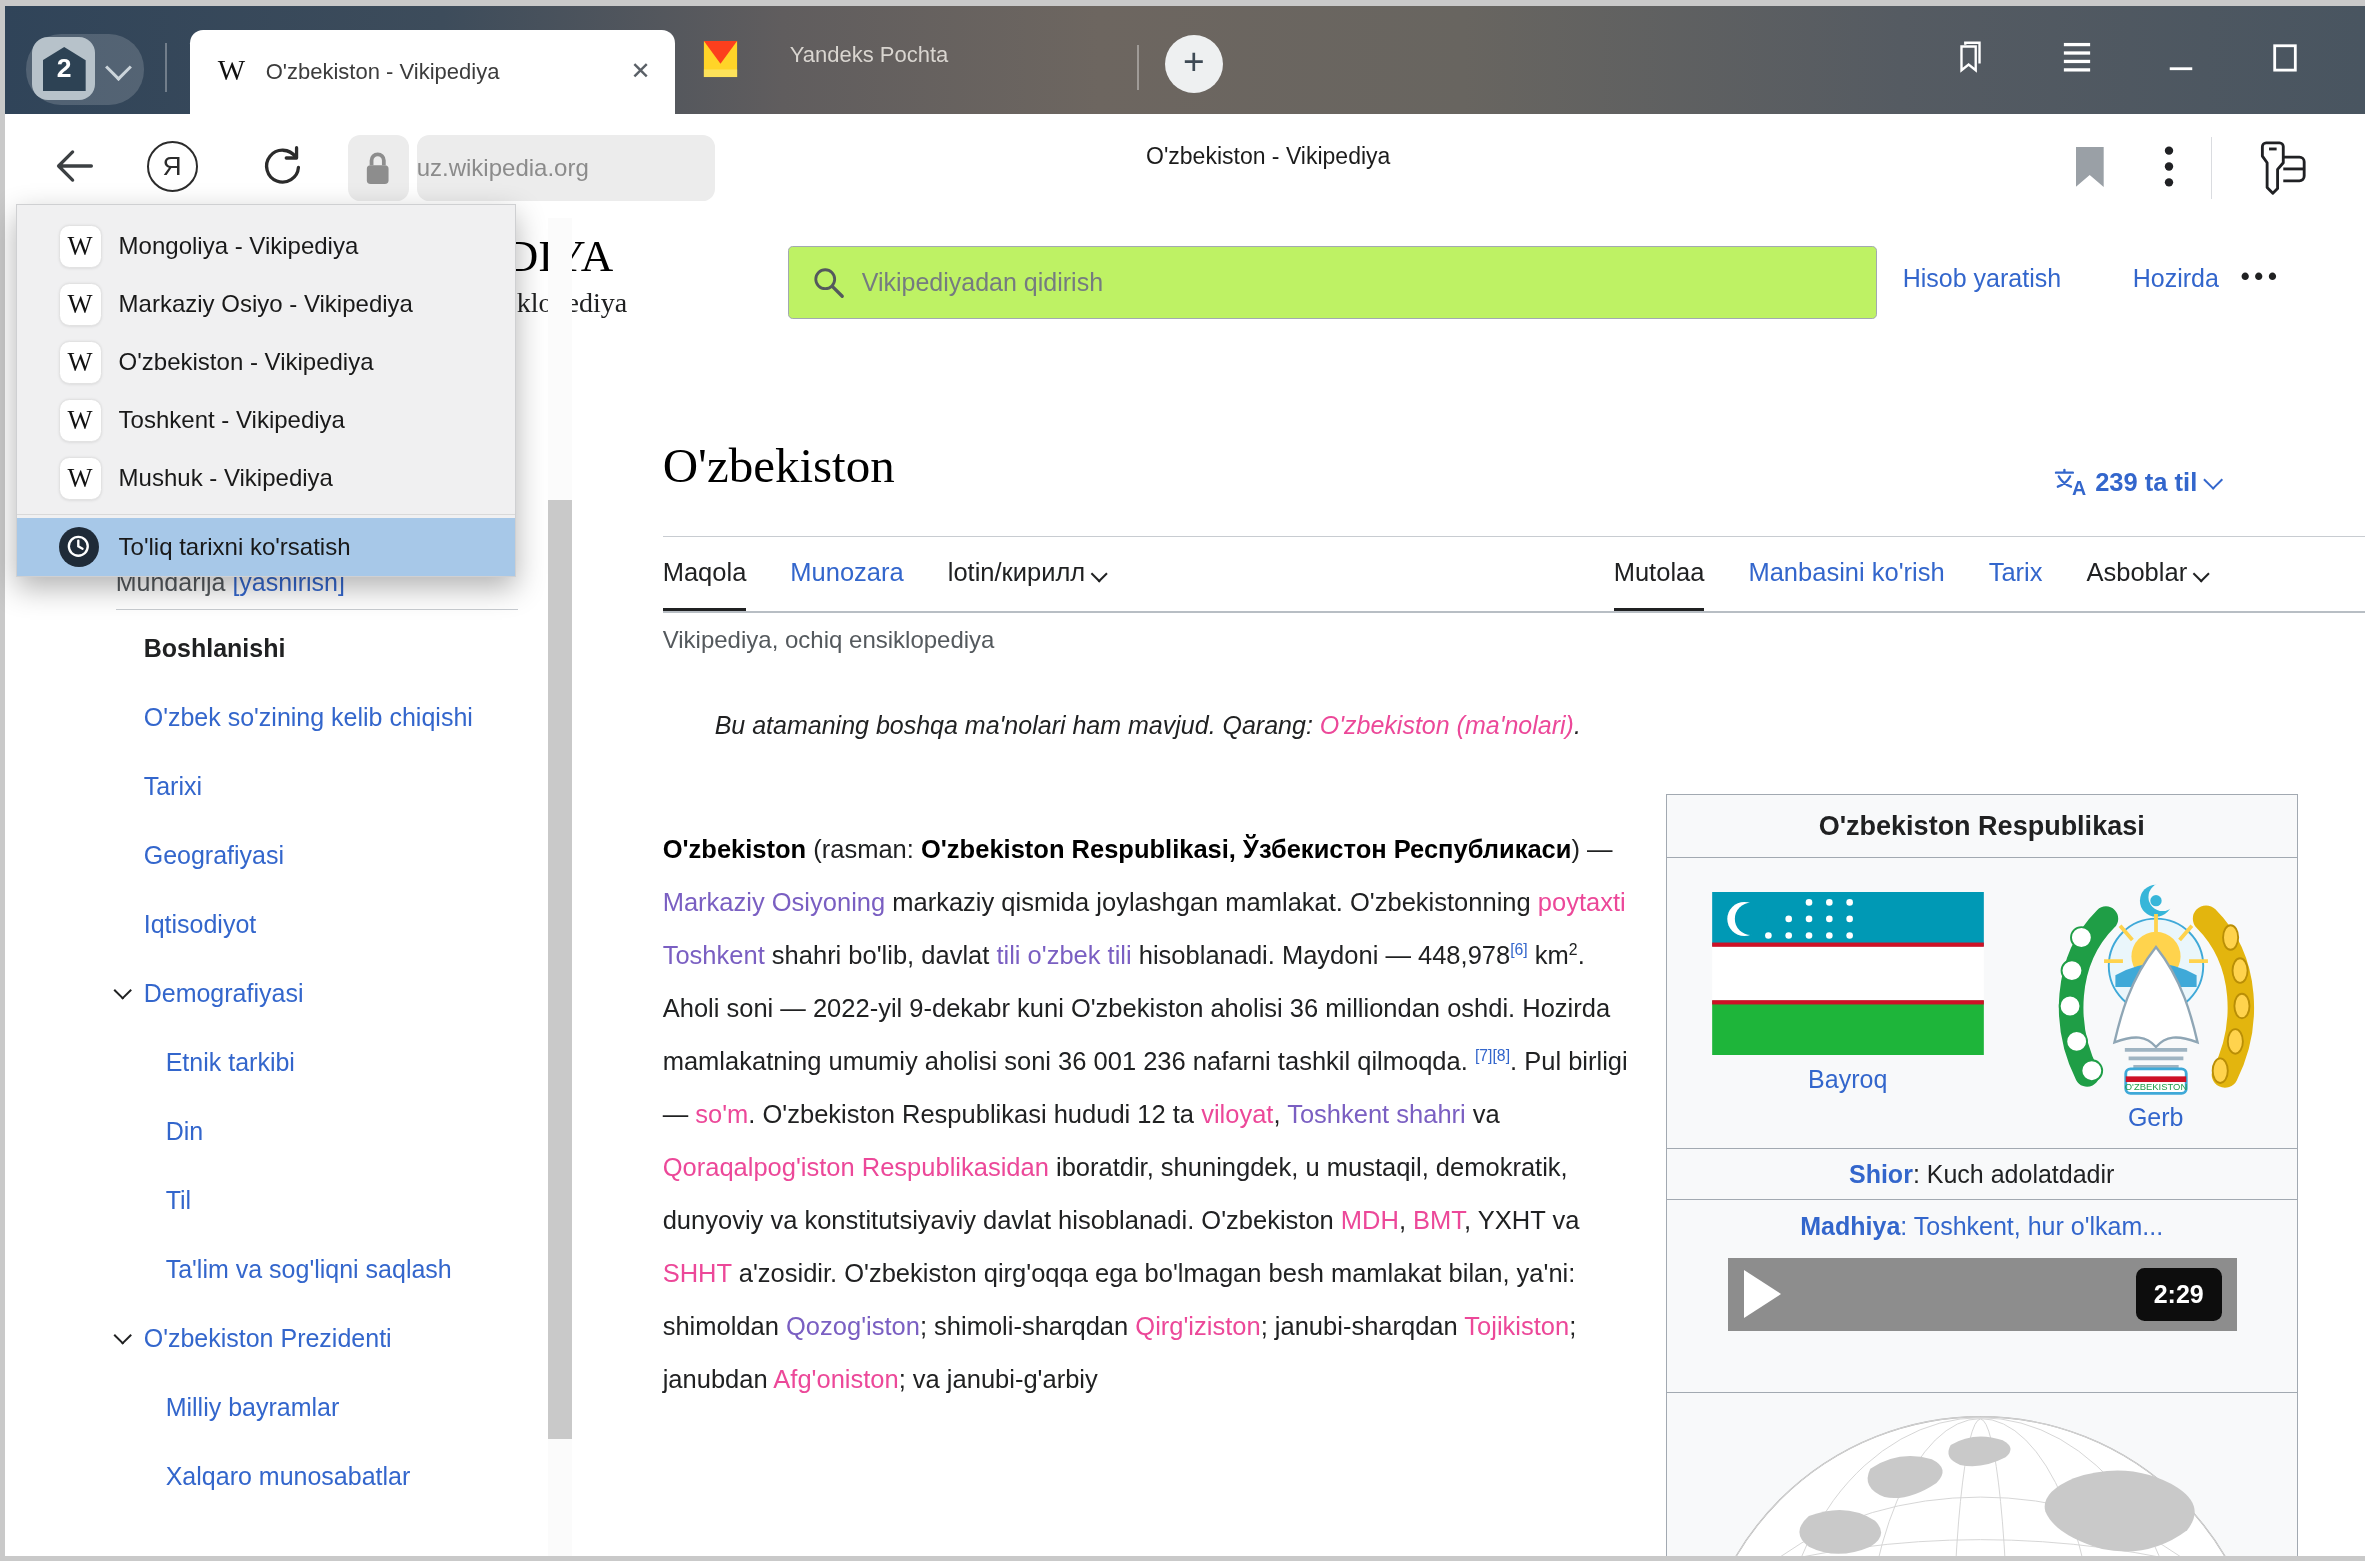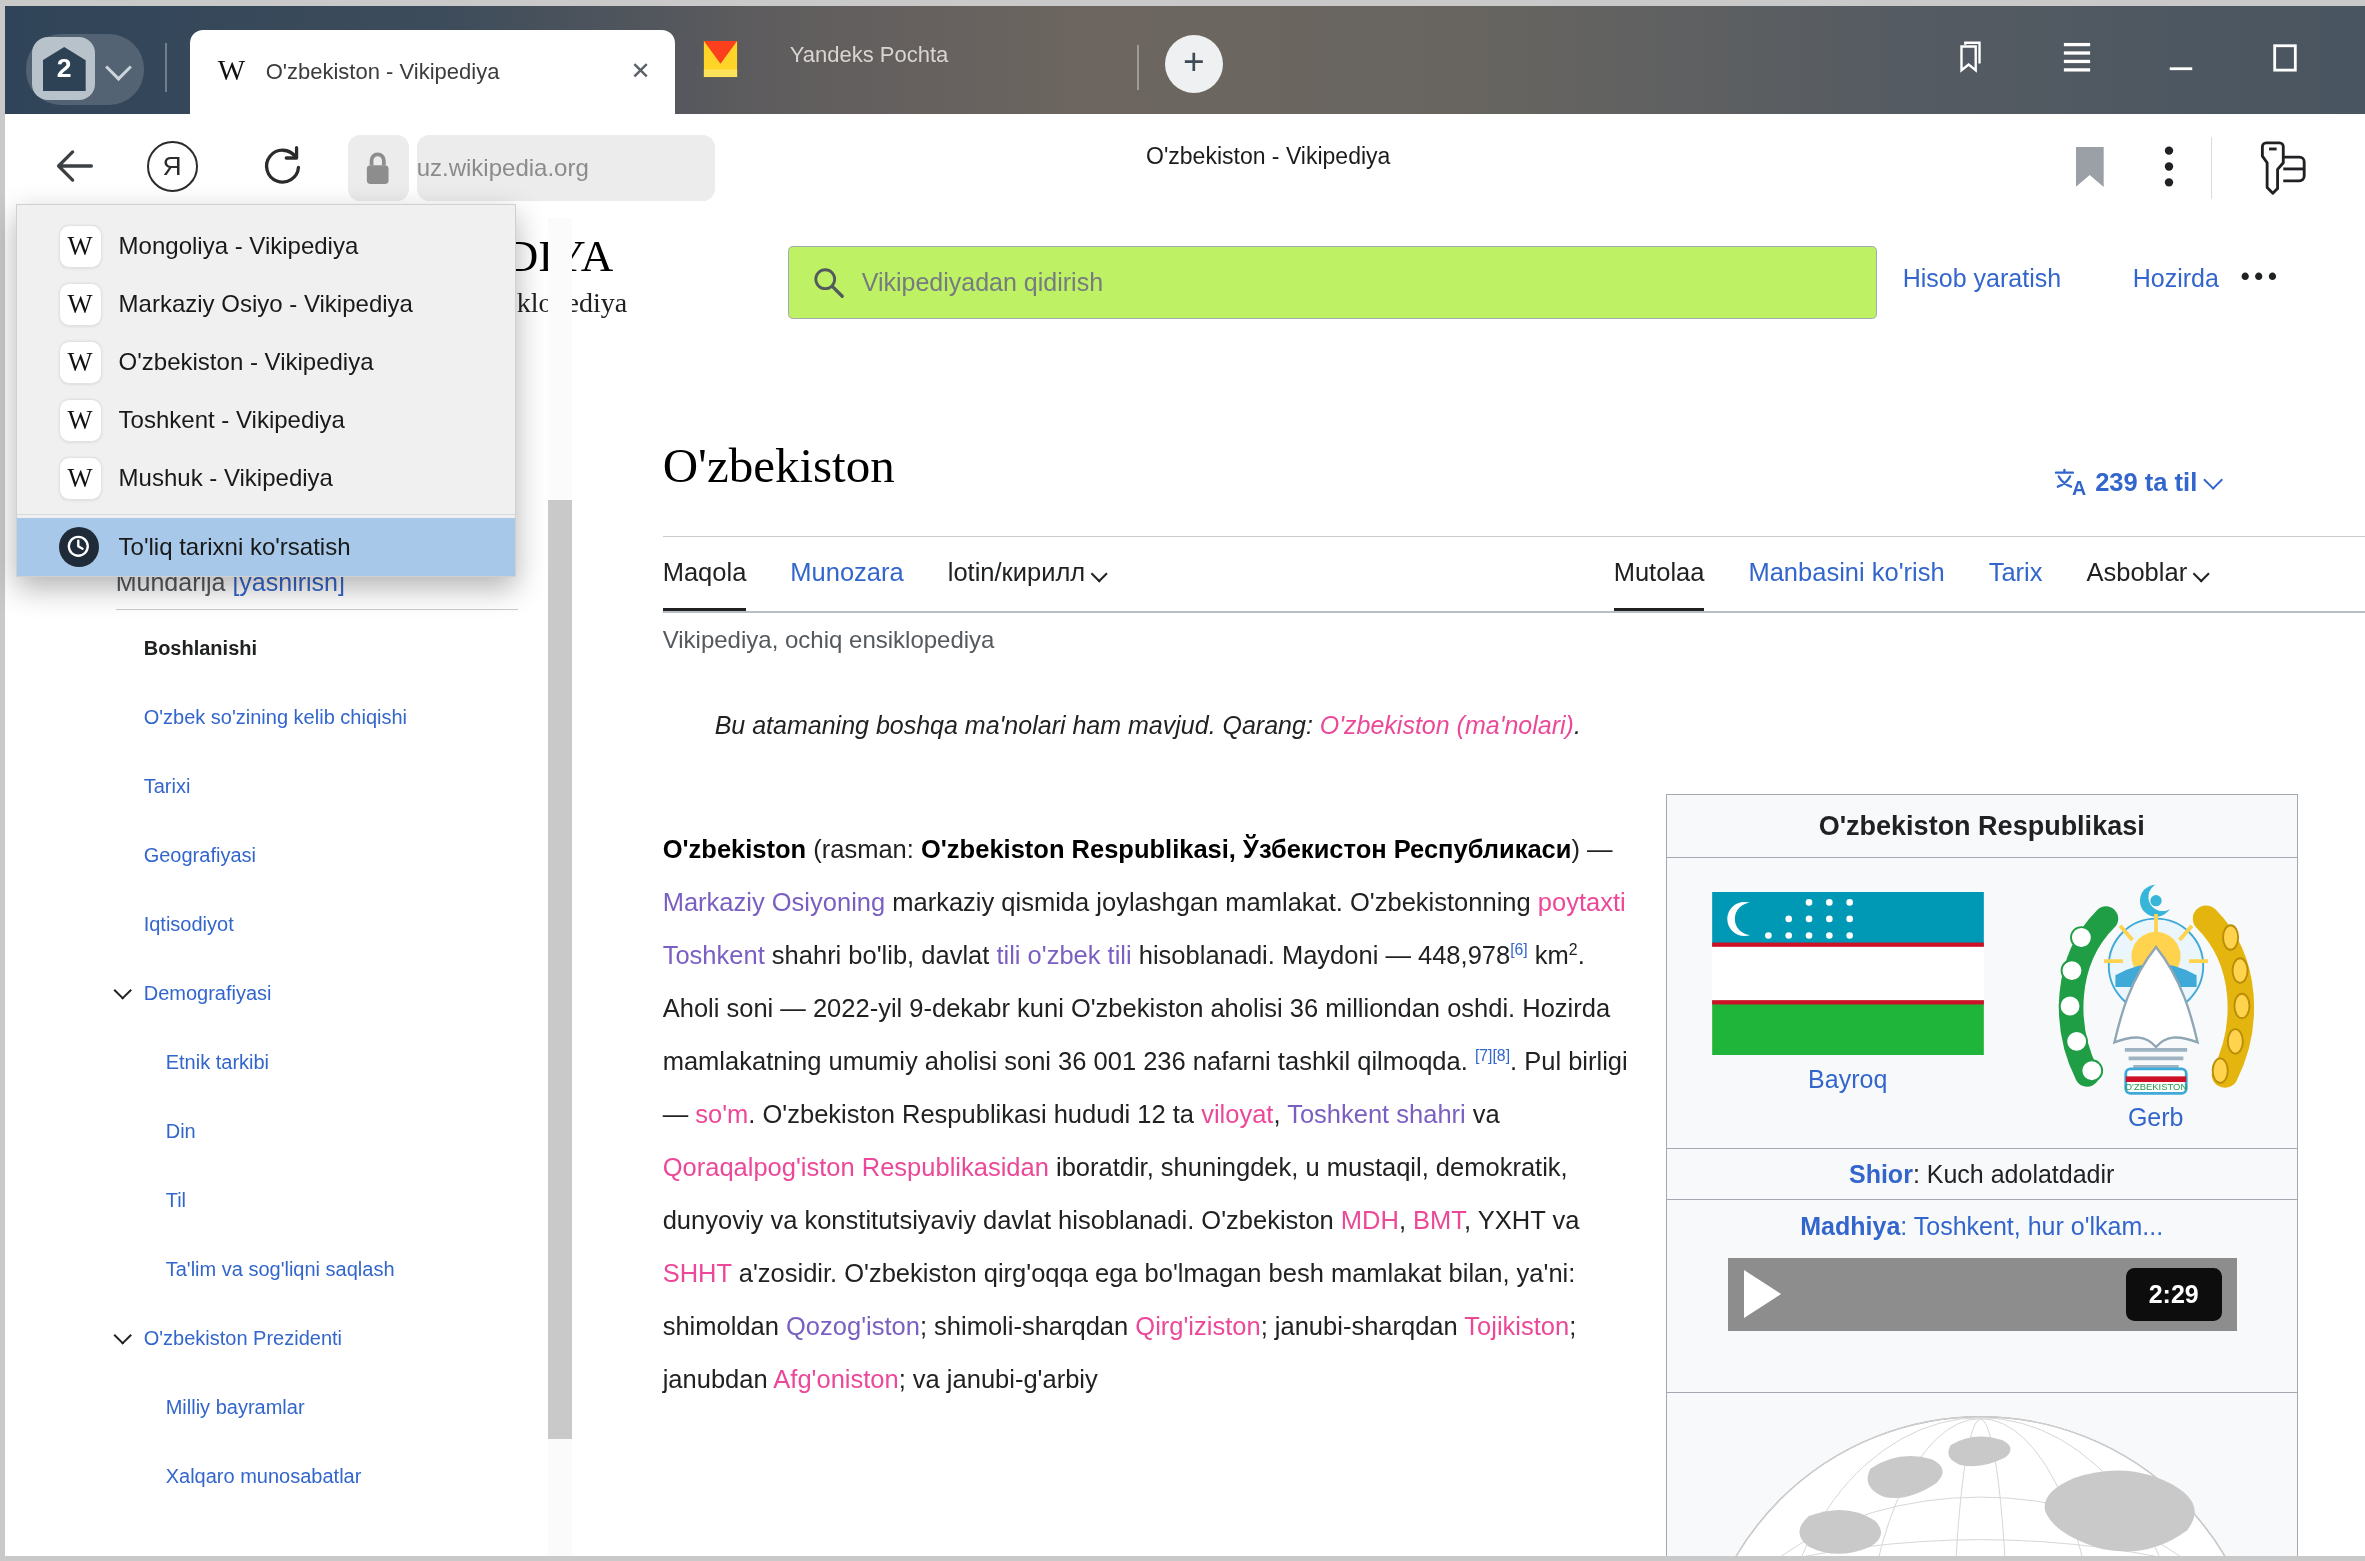--- a/index.html
+++ b/index.html
@@ -68,21 +68,21 @@
   #para{left:658px;top:605px;width:982px;font-size:25.5px;color:#202122;line-height:53px;text-align:left;}
   .seg-p{color:#202122;} .seg-b{font-weight:bold;color:#000;}
   .seg-a{color:#ec4899;margin-top:12px;} .seg-v{color:#7a5fc2;}
   sup{font-size:62%;line-height:0;} .seg-supa{color:#3366cc;} .seg-supp{color:#202122;}
 
   
   #toc{left:111px;top:350px;width:416px;}
   #toc-head{font-size:25px;color:#54595d;margin-bottom:12.3px;}
   #toc-head .show{color:#3366cc;}
   #toc-div{width:402px;height:0.9px;background:#c8ccd1;margin-bottom:17px;}
-  .sb-item{position:relative;font-size:20px;line-height:42px;color:#3366cc;margin-bottom:27px;padding-left:28px;}
+  .sb-item{position:relative;font-size:25px;line-height:42px;color:#3366cc;margin-bottom:27px;padding-left:28px;}
   .sb-item.t-bold{color:#202122;font-weight:bold;}
   .sb-item.indent{padding-left:50px;}
   .sb-item .sb-chev{display:none;position:absolute;left:0px;top:12.3px;width:11.4px;height:11.4px;border-right:2.8px solid #202122;border-bottom:2.8px solid #202122;transform:rotate(45deg);}
   .sb-item.has-chev .sb-chev{display:block;}
 
   
   #sb-scroll{left:543px;top:0;width:24.6px;height:1338px;background:#fbfbfb;}
   #sb-thumb{left:0;top:282px;width:24.6px;height:939px;background:#c9c9c9;}
 
   
@@ -105,21 +105,21 @@
   #ib-flag-lbl{position:absolute;left:45px;top:207px;width:272px;text-align:center;color:#3366cc;}
   #ib-gerb{position:absolute;left:387px;top:18px;width:204px;height:226px;}
   #ib-gerb-lbl{position:absolute;left:387px;top:245px;width:204px;text-align:center;color:#3366cc;}
   #ib-motto{height:50px;display:flex;align-items:center;justify-content:center;gap:0;}
   #ib-anthem{height:192px;}
   #ib-anthem .line{position:absolute;left:0;top:12.3px;width:100%;text-align:center;}
   .ib-b{color:#3366cc;font-weight:bold;}
   .ib-a{color:#3366cc;}
   #player{position:absolute;left:61px;top:58px;width:509px;height:73px;background:#8d8d8d;}
   #player .play{position:absolute;left:16px;top:12.3px;width:0;height:0;border-top:24.6px solid transparent;border-bottom:24.6px solid transparent;border-left:37px solid #fff;}
-  #player .time{position:absolute;right:15px;top:10.4px;width:96px;height:53px;background:#0d0d0d;border-radius:8.5px;color:#fff;font-weight:bold;font-size:25px;display:flex;align-items:center;justify-content:center;}
+  #player .time{position:absolute;right:15px;top:10.4px;width:86px;height:53px;background:#0d0d0d;border-radius:8.5px;color:#fff;font-weight:bold;font-size:25px;display:flex;align-items:center;justify-content:center;}
   #ib-globe{height:220px;overflow:hidden;}
 </style>
 </head>
 <body>
 
 <div id="stage">
 
   <div id="tabbar" class="abs">
     <div id="tab-counter" class="abs">
       <div class="badge">

